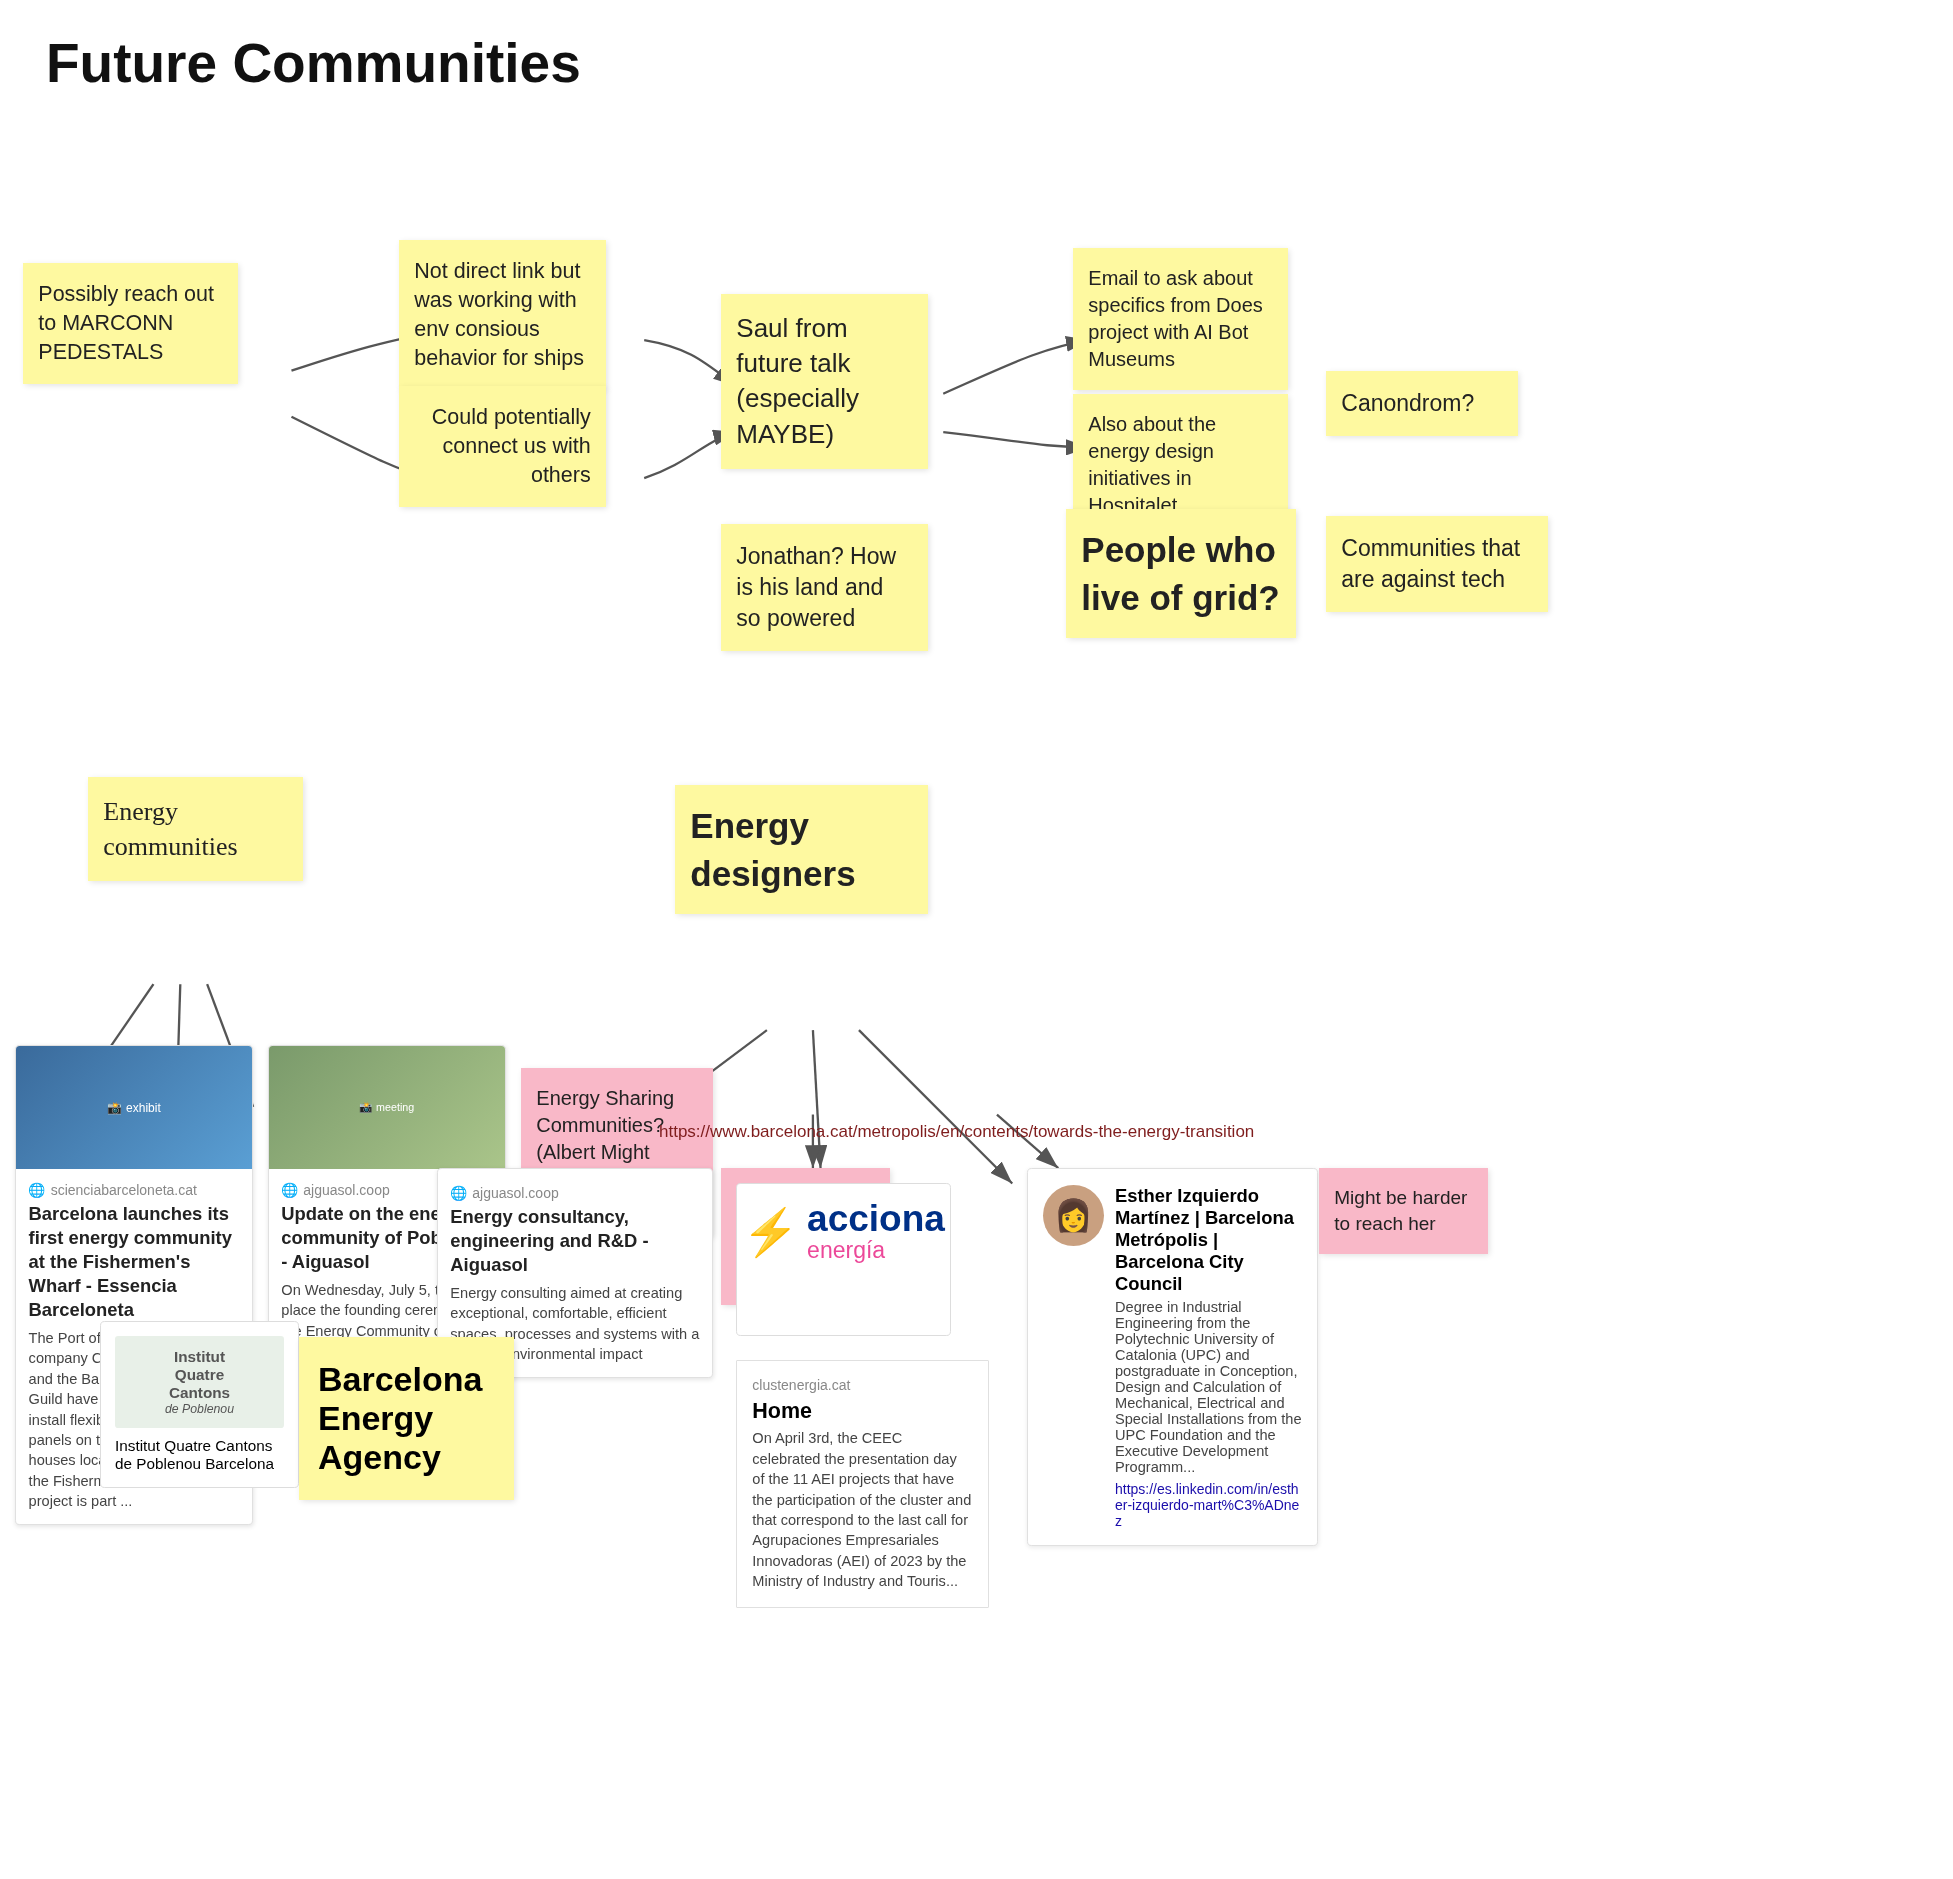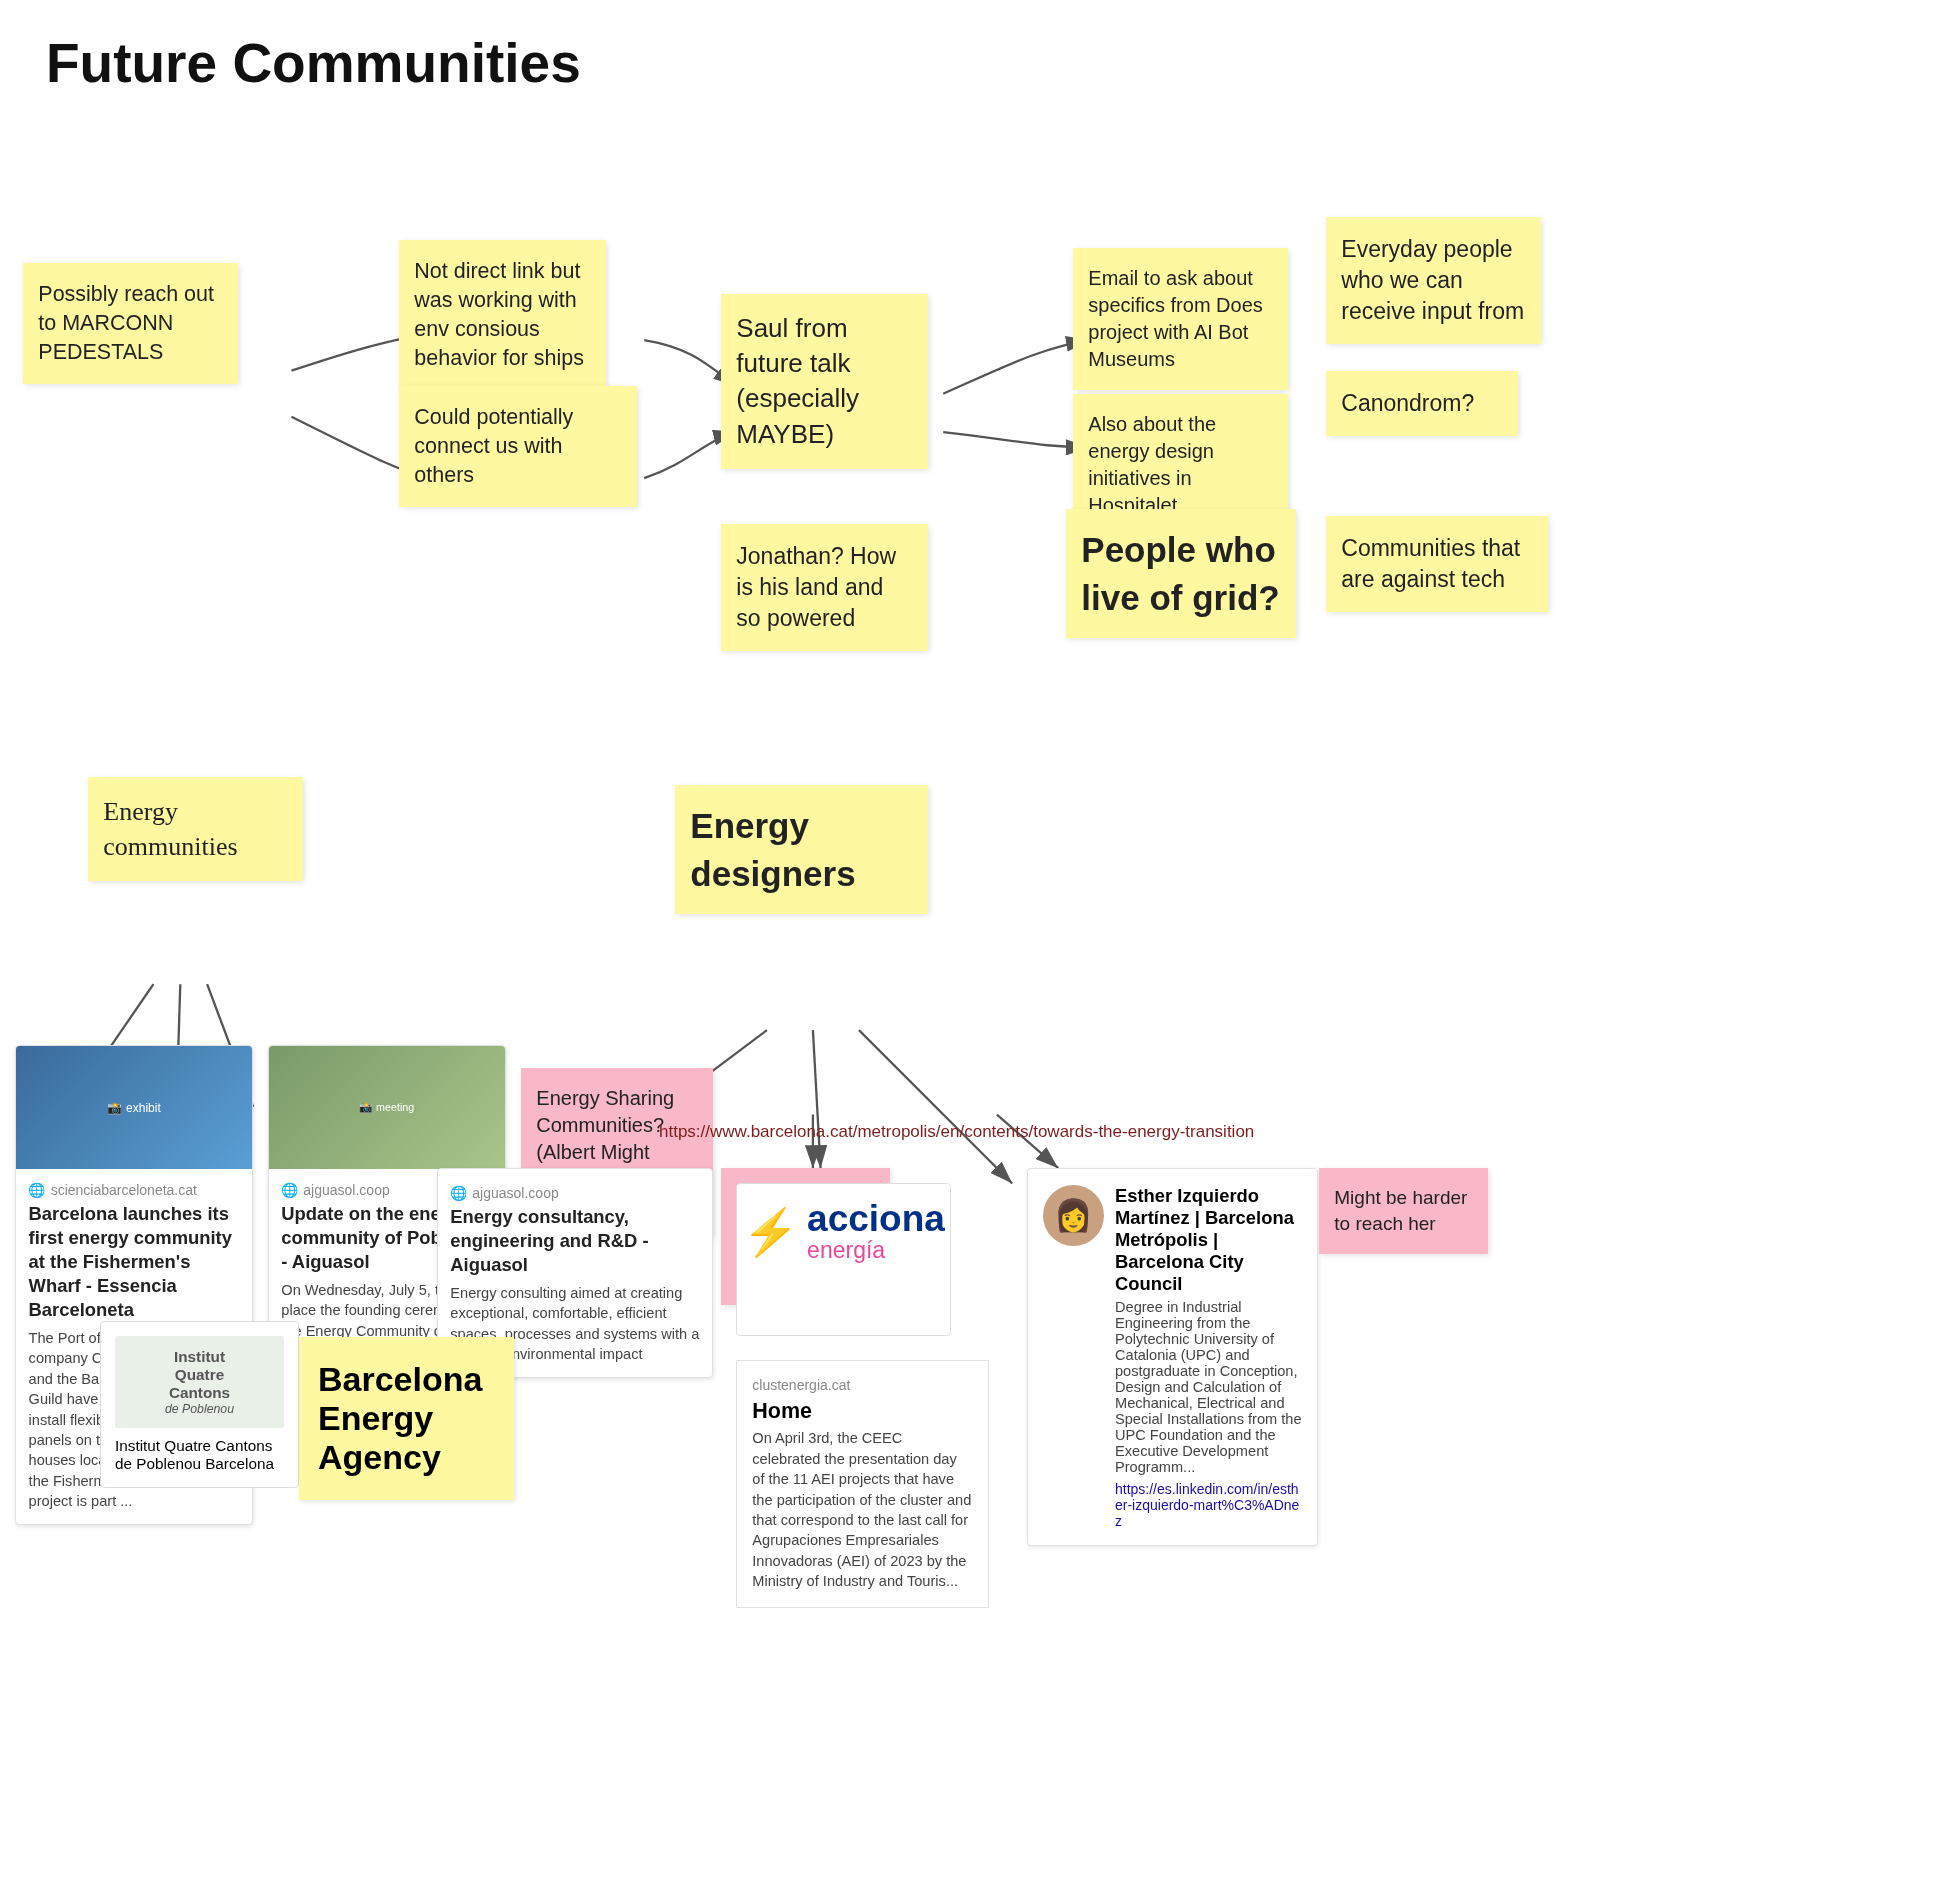--- a/index.html
+++ b/index.html
@@ -208,43 +208,40 @@
   </svg>
 
   <div class="sticky" style="left:23px; top:153px; width:215px;">
     <span>Possibly reach out to MARCONN PEDESTALS</span>
   </div>
 
   <div class="sticky" style="left:399px; top:130px; width:207px;">
     <span>Not direct link but was working with env consious behavior for ships</span>
   </div>
 
-  <div class="sticky" style="left:399px; top:276px; width:238px;">
+  <div class="sticky" style="left:399px; top:276px; width:207px;text-align:right;">
     <span>Could potentially connect us with others</span>
   </div>
 
   <div class="sticky" style="left:721px; top:184px; width:207px; font-size:26px;">
     <span>Saul from future talk (especially MAYBE)</span>
   </div>
 
   <div class="sticky" style="left:721px; top:414px; width:207px; font-size:23px;">
     <span>Jonathan? How is his land and so powered</span>
   </div>
 
   <div class="sticky" style="left:1073px; top:138px; width:215px; font-size:20px;">
     <span>Email to ask about specifics from Does project with AI Bot Museums</span>
   </div>
 
   <div class="sticky" style="left:1073px; top:284px; width:215px; font-size:20px;">
     <span>Also about the energy design initiatives in Hospitalet</span>
   </div>
 
-  <div class="sticky" style="left:1326px; top:107px; width:215px; font-size:23px;">
-    <span>Everyday people who we can receive input from</span>
-  </div>
 
   <div class="sticky" style="left:1326px; top:261px; width:192px; font-size:23px;">
     <span>Canondrom?</span>
   </div>
 
   <div class="sticky large" style="left:1066px; top:399px; width:230px;">
     <span>People who live of grid?</span>
   </div>
 
   <div class="sticky" style="left:1326px; top:406px; width:222px; font-size:23px;">

